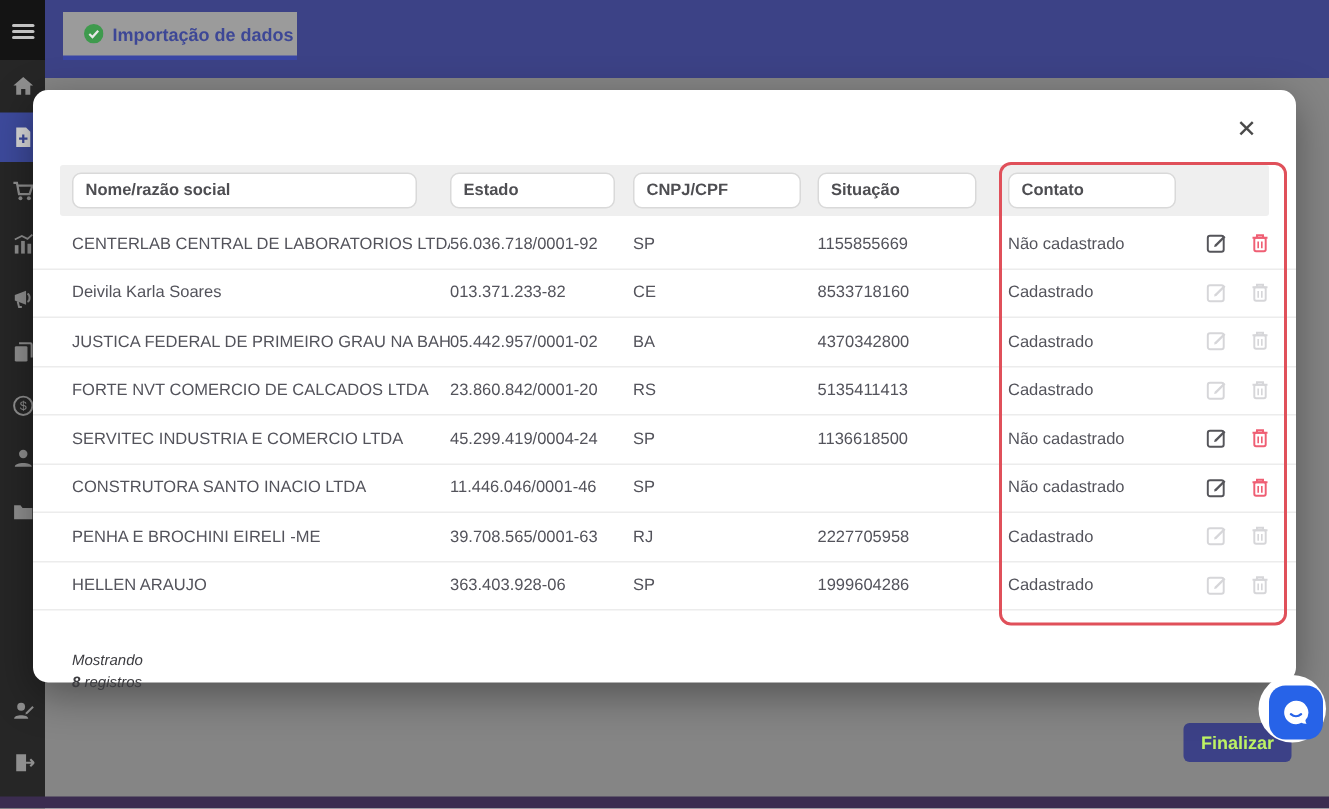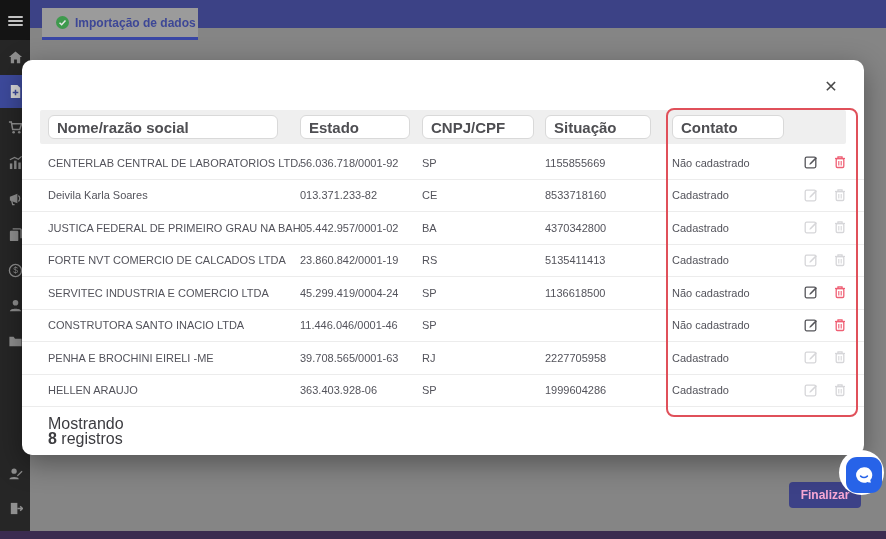--- a/index.html
+++ b/index.html
@@ -20,35 +20,35 @@
     position: absolute; left: 0; width: 30px; height: 30px;
     display:flex; align-items:center; justify-content:center; cursor:pointer;
   }
   .side-item svg { width: 15px; height: 15px; fill: #8f8f8f; stroke: #8f8f8f; }
   .side-item.active { background:#3d4a9c; height: 33px; }
   .side-item.active svg { fill:#d8d8d8; stroke:#d8d8d8; }
   .hamburger span { display:block; width:15px; height:2px; background:#c2c2c2; margin:2px 0; border-radius:1px; }
 
   
   .header {
-    position: absolute; left: 30px; top: 0; width: 856px; height: 28px;
+    position: absolute; left: 30px; top: 0; width: 856px; height: 52px;
     background: #3c4286; z-index: 1;
   }
   .tab {
     position: absolute; left: 12px; top: 8px; width: 156px; height: 32px;
     background: #9b9b9b; display: flex; align-items: center; gap: 6px;
     padding: 0 10px 0 14px; border-bottom: 3px solid #3a47a5; cursor: pointer;
   }
   .tab-label { color: #3d4796; font-size: 12px; font-weight: 700; white-space: nowrap; }
   .check-icon { width: 13px; height: 13px; flex: 0 0 auto; }
 
   
   .finalizar-btn {
     position: absolute; left: 789px; top: 482px; width: 72px; height: 26px;
-    background: #3c4187; color: #f9a8d4; font-size: 12px; font-weight: 700;
+    background: #3c4187; color: #bef264; font-size: 12px; font-weight: 700;
     border: none; border-radius: 4px; cursor: pointer; z-index: 1;
     font-family: "Liberation Sans", sans-serif;
   }
   .bottom-strip { position: absolute; left: 0; top: 531px; width: 886px; height: 8px; background: #3b2c50; z-index: 3; }
 
   
   .modal {
     position: absolute; left: 22px; top: 60px; width: 842px; height: 395px;
     background: #ffffff; border-radius: 10px; z-index: 4;
     box-shadow: 0 8px 28px rgba(0,0,0,0.38);
@@ -61,21 +61,21 @@
   }
 
   .table { position: absolute; left: 0; top: 50px; width: 842px; }
   .filter-band {
     margin: 0 18px; height: 34px; background: #efefef;
     display: grid; grid-template-columns: 252px 122px 123px 127px 130px 1fr;
     align-items: center; padding-left: 8px; border-radius: 2px;
   }
   .filter-band input {
     height: 24px; border: 1px solid #d9d9d9; border-radius: 6px; background: #fff;
-    font-size: 15px; font-weight: 700; color: #4e4e52; padding: 0 8px;
+    font-size: 11px; font-weight: 700; color: #4e4e52; padding: 0 8px;
     font-family: "Liberation Sans", sans-serif; outline: none;
   }
   .filter-band input::placeholder { color: #4e4e52; opacity: 1; }
   .fi-name { width: 230px; } .fi-cnpj { width: 112px; } .fi-estado { width: 110px; }
   .fi-contato { width: 112px; } .fi-situacao { width: 106px; }
 
   .rows { margin-top: 3px; }
   .trow {
     display: grid; grid-template-columns: 252px 122px 123px 127px 130px 1fr;
     align-items: center; height: 32.5px; padding-left: 26px;
@@ -88,21 +88,21 @@
   .edit-btn svg { stroke: #55555a; fill: #55555a; }
   .delete-btn svg { stroke: #ef5f74; fill: #ef5f74; }
   .action-btn.disabled { cursor: default; }
   .action-btn.disabled svg { stroke: #d6d6d9 !important; fill: #d6d6d9 !important; }
 
   .situacao-highlight {
     position: absolute; left: 644px; top: 48px; width: 192px; height: 309px;
     border: 2px solid #e0505a; border-radius: 8px; pointer-events: none;
   }
 
-  .modal-footer { position: absolute; left: 26px; top: 356px; font-size: 16px; color: #3c3c40; line-height: 15px; }
+  .modal-footer { position: absolute; left: 26px; top: 373px; font-size: 10px; color: #3c3c40; line-height: 15px; font-style: italic; }
   .modal-footer b { font-weight: 700; }
 
   
   .chat-ring { position: absolute; left: 839px; top: 450px; width: 45px; height: 45px; background: #ffffff; border-radius: 50%; z-index: 5; }
   .chat-btn {
     position: absolute; left: 846px; top: 457px; width: 36px; height: 36px;
     background: #2763e8; border: none; border-radius: 11px; z-index: 6; cursor: pointer;
     display: flex; align-items: center; justify-content: center;
   }
   .chat-btn svg { width: 22px; height: 22px; }
@@ -295,21 +295,21 @@
                 <path d="M6 4 V2.8 H10 V4" fill="none" stroke-width="1.3"></path>
                 <rect x="4.2" y="4.5" width="7.6" height="9" rx="1.2" fill="none" stroke-width="1.3"></rect>
                 <path d="M6.8 7 V11.5 M9.2 7 V11.5" fill="none" stroke-width="1.1"></path>
               </svg>
       </button>
     </div>
   </div>
 
   <div class="trow">
     <div class="cell">FORTE NVT COMERCIO DE CALCADOS LTDA</div>
-    <div class="cell">23.860.842/0001-19</div>
+    <div class="cell">23.860.842/0001-20</div>
     <div class="cell">RS</div>
     <div class="cell">5135411413</div>
     <div class="cell">Cadastrado</div>
     <div class="cell cell-actions">
       <button class="action-btn edit-btn disabled">
         <svg viewBox="0 0 16 16">
                 <rect x="2.2" y="3.2" width="10.6" height="10.6" rx="1.5" fill="none" stroke-width="1.3"></rect>
                 <path d="M6.8 9.2 L12.9 3.1 L14 4.2 L7.9 10.3 L6.4 10.7 Z" stroke="none"></path>
               </svg>
       </button>

